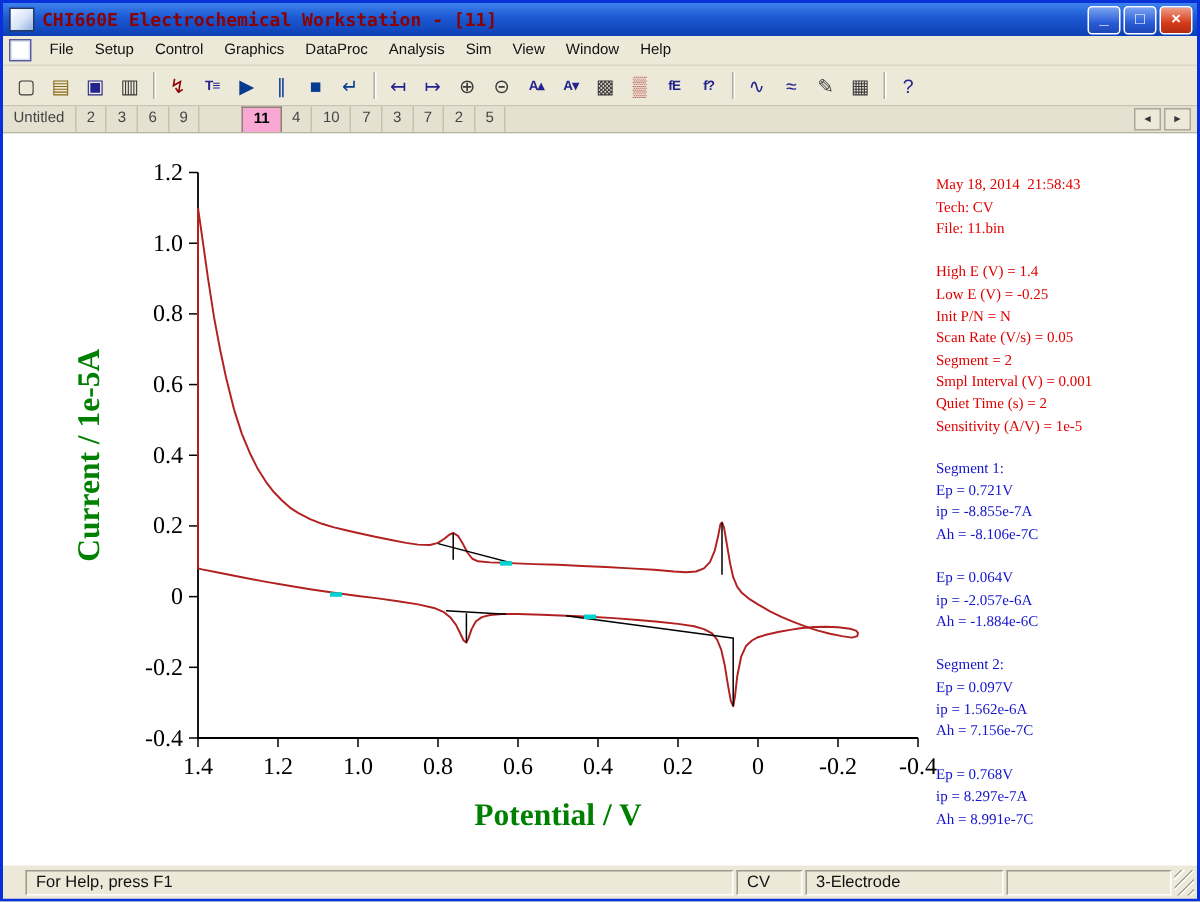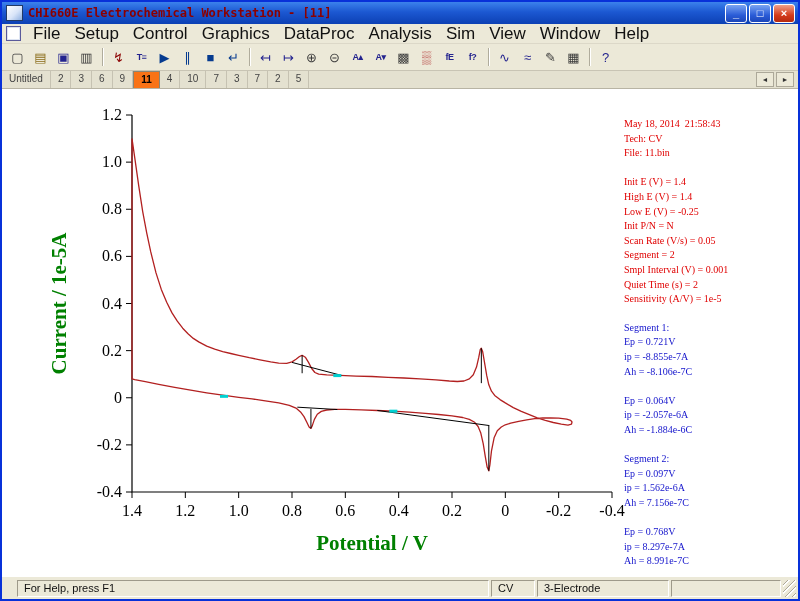--- a/index.html
+++ b/index.html
@@ -5,33 +5,33 @@
   html,body{margin:0;padding:0;background:#9aa8bb;font-family:"Liberation Sans",sans-serif;}
   .window{width:800px;height:601px;box-sizing:border-box;border:2px solid #0831d9;display:flex;flex-direction:column;background:#ece9d8;}
 
   .titlebar{height:22px;flex:0 0 22px;background:linear-gradient(180deg,#3c82ec 0%,#1c58d2 45%,#0c40b4 100%);display:flex;align-items:center;padding:0 3px 0 4px;}
   .app-icon{width:15px;height:14px;margin-right:5px;background:linear-gradient(135deg,#ffffff 0%,#d8e4f8 55%,#8fb0e0 100%);border:1px solid #223a66;flex:0 0 auto;}
   .title-text{flex:1;color:#8b0000;font:bold 12px "DejaVu Sans Mono",monospace;white-space:nowrap;overflow:hidden;}
   .wbtn{width:20px;height:17px;margin-left:2px;border:1px solid #ffffff;border-radius:3px;color:#fff;font:bold 11px "Liberation Sans",sans-serif;display:flex;align-items:center;justify-content:center;line-height:1;}
   .wbtn.min,.wbtn.max{background:linear-gradient(180deg,#7aa4f2,#2a5cd7 60%,#1c46b8);}
   .wbtn.close{background:linear-gradient(180deg,#f0a089,#d43b1b 60%,#b52a10);}
 
-  .menubar{height:19px;flex:0 0 19px;display:flex;align-items:center;background:#ece9d8;border-bottom:1px solid #dcd8c8;padding-left:2px;font-size:17px;color:#111;}
+  .menubar{height:19px;flex:0 0 19px;display:flex;align-items:center;background:#ece9d8;border-bottom:1px solid #dcd8c8;padding-left:2px;font-size:10px;color:#111;}
   .child-icon{width:13px;height:13px;margin:0 5px 0 2px;background:#fff;border:1px solid #5a5a9a;box-shadow:inset 0 0 0 1px #dde4f2;}
   .menu-item{padding:2px 7px;}
 
   .toolbar{height:26px;flex:0 0 26px;display:flex;align-items:center;background:#ece9d8;border-bottom:1px solid #c8c4b4;padding-left:4px;}
   .tb-btn{width:23px;height:22px;display:flex;align-items:center;justify-content:center;font-size:13px;color:#23238e;}
   .tb-btn.small{font-size:9px;font-weight:bold;letter-spacing:-0.5px;}
   .tb-sep{width:1px;height:18px;background:#b0ac9c;box-shadow:1px 0 0 #ffffff;margin:0 4px;}
 
   .tabbar{height:17px;flex:0 0 17px;display:flex;align-items:stretch;background:#e4e1d0;border-bottom:1px solid #b8b4a4;font-size:10px;color:#444;}
   .tabs-holder{display:flex;}
   .tab{padding:2px 7px 0 7px;border-right:1px solid #c6c2b2;white-space:nowrap;}
-  .tab.active{background:#f97316;color:#000;font-weight:bold;border:1px solid #8a8676;border-bottom:none;}
+  .tab.active{background:#f9a8d4;color:#000;font-weight:bold;border:1px solid #8a8676;border-bottom:none;margin-left:28px;}
   .tab-arrows{margin-left:auto;display:flex;align-items:center;padding-right:4px;}
   .tab-arrow{width:16px;height:13px;margin-left:2px;border:1px solid #aca899;background:#ece9d8;font-size:7px;color:#333;display:flex;align-items:center;justify-content:center;}
 
   .content{flex:1;background:#ffffff;position:relative;overflow:hidden;}
   .chart{position:absolute;left:0;top:0;}
 
   .info{position:absolute;left:622px;top:28px;width:176px;font-family:"Liberation Serif",serif;font-size:10px;}
   .info-line{height:14.6px;line-height:14.6px;white-space:pre;overflow:visible;}
   .info-line.red{color:#e00000;}
   .info-line.blue{color:#1414cc;}
@@ -180,21 +180,20 @@
         <rect x="331.3333333333333" y="285.10125" width="8" height="3" fill="#00d2d2"></rect>
         <text transform="translate(64 214.5) rotate(-90)" text-anchor="middle" font-family="&quot;Liberation Serif&quot;,serif" font-size="21" font-weight="bold" fill="#008000">Current / 1e-5A</text>
         <text x="370" y="461" text-anchor="middle" font-family="&quot;Liberation Serif&quot;,serif" font-size="21" font-weight="bold" fill="#008000">Potential / V</text>
       </svg>
     <div class="info">
       <div class="info-red">
           <div class="info-line red">May 18, 2014  21:58:43</div>
           <div class="info-line red">Tech: CV</div>
           <div class="info-line red">File: 11.bin</div>
           <div class="info-line red"> </div>
-          <div class="info-line red">Init E (V) = 1.4</div>
           <div class="info-line red">High E (V) = 1.4</div>
           <div class="info-line red">Low E (V) = -0.25</div>
           <div class="info-line red">Init P/N = N</div>
           <div class="info-line red">Scan Rate (V/s) = 0.05</div>
           <div class="info-line red">Segment = 2</div>
           <div class="info-line red">Smpl Interval (V) = 0.001</div>
           <div class="info-line red">Quiet Time (s) = 2</div>
           <div class="info-line red">Sensitivity (A/V) = 1e-5</div>
         </div>
       <div class="info-blue">

